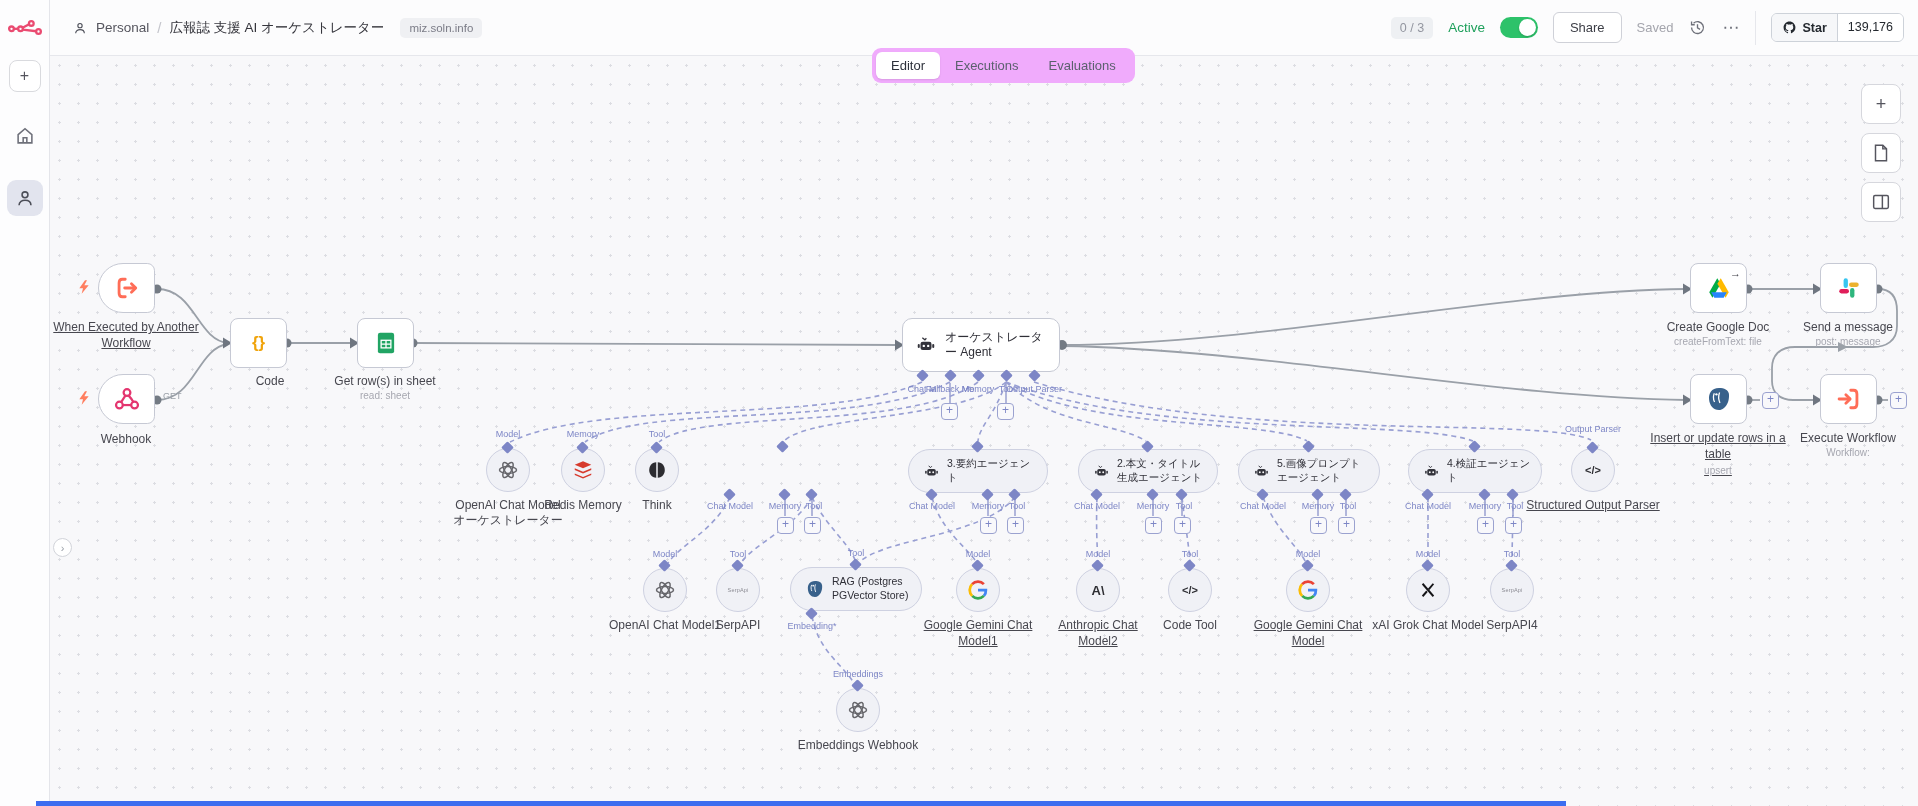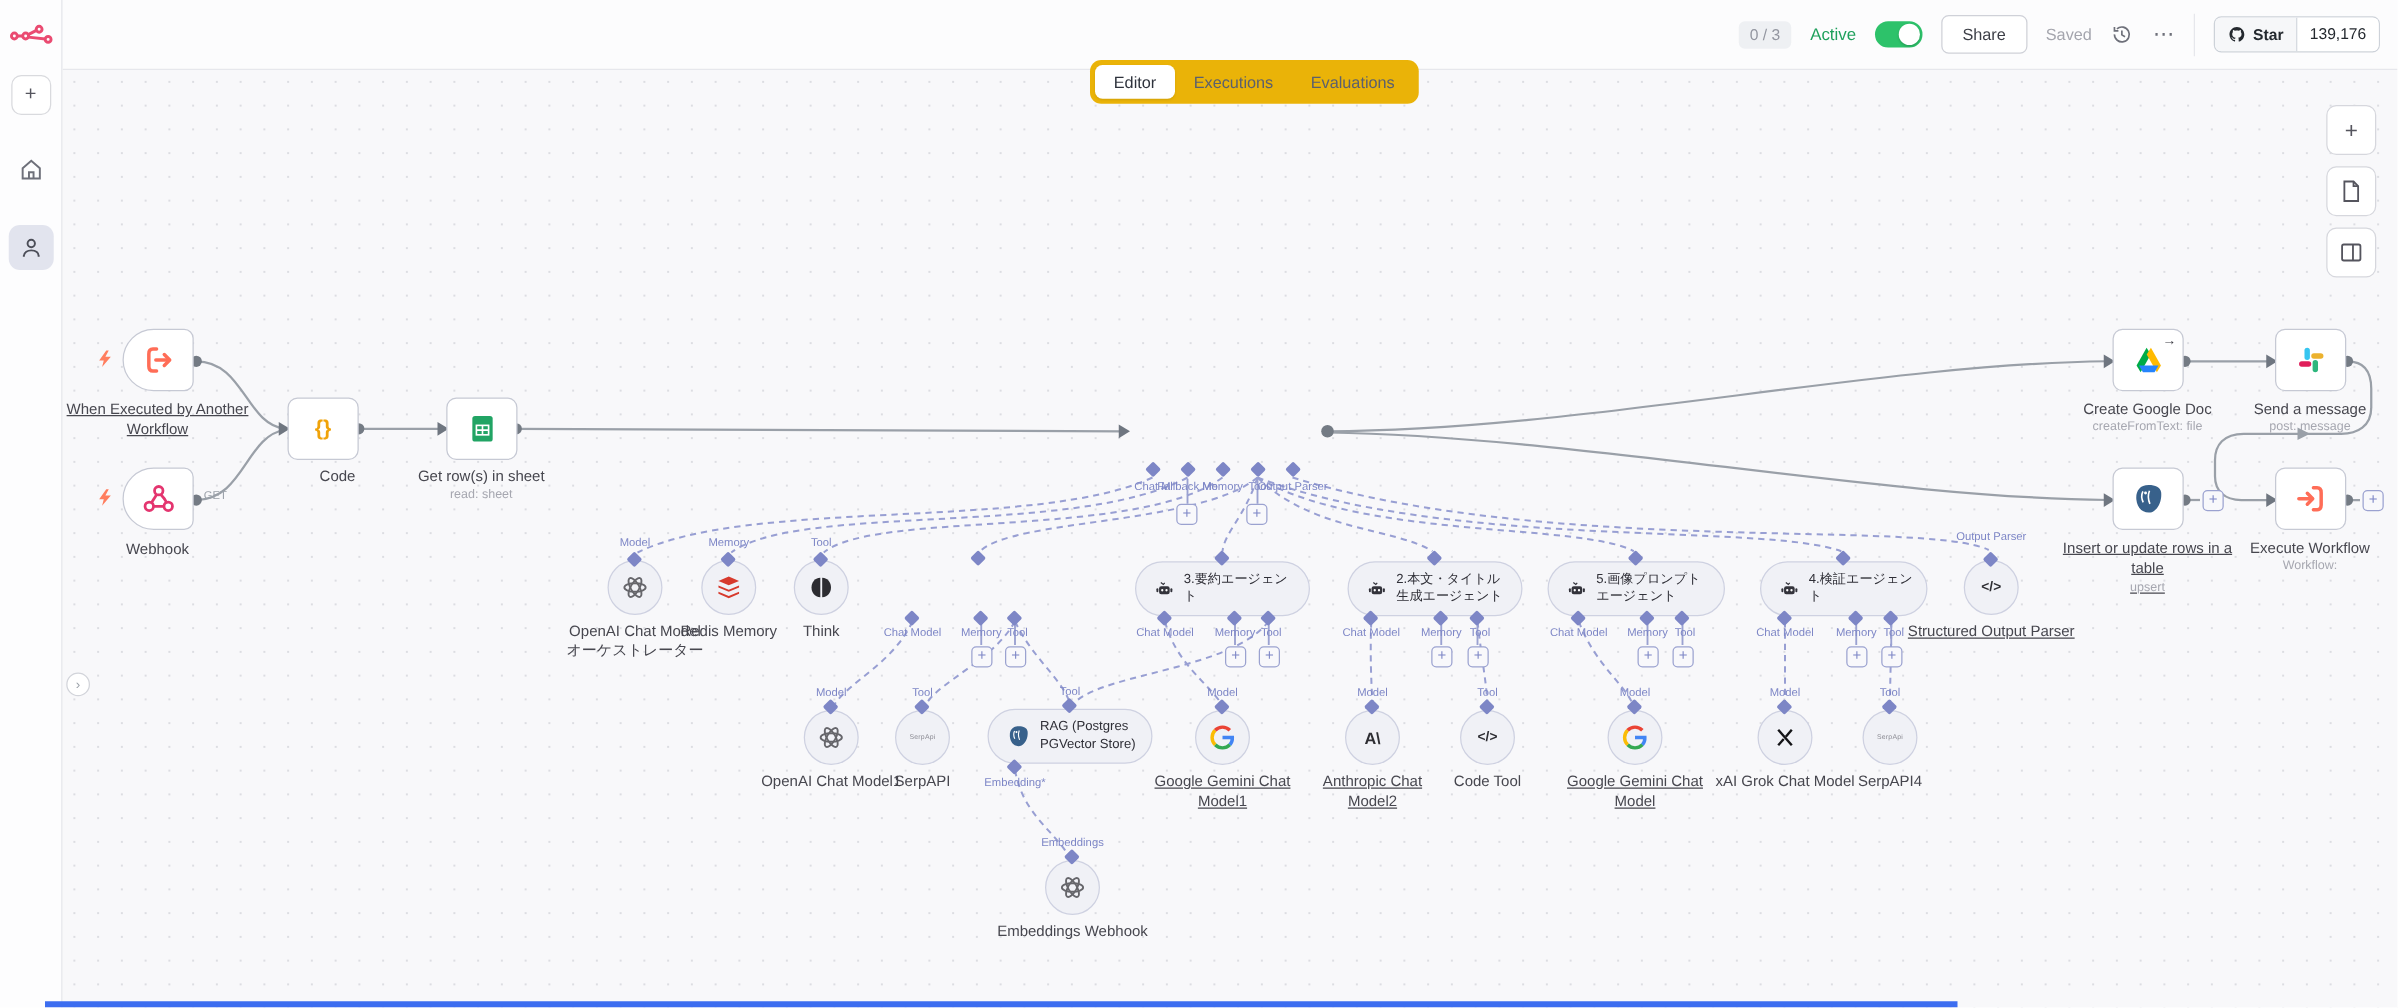--- a/index.html
+++ b/index.html
@@ -27,21 +27,21 @@
   .share-btn { border:1px solid #cfd1d8; border-radius:6px; background:#fff; font-size:13px; color:#3c3e46; padding:7px 16px; cursor:pointer; }
   .saved { color:#a4a5ad; font-size:13px; }
   .hicon { color:#6e707a; cursor:pointer; display:flex; }
   .more { font-size:17px; color:#6e707a; cursor:pointer; letter-spacing:1px; }
   .hdivider { width:1px; height:34px; background:#e6e7ec; }
   .star-wrap { display:flex; border:1px solid #cdd2d9; border-radius:6px; overflow:hidden; font-size:12.5px; cursor:pointer; }
   .star-left { display:flex; align-items:center; gap:5px; background:#f6f7f9; padding:6px 10px; color:#24292f; font-weight:600; border-right:1px solid #cdd2d9; }
   .star-count { background:#fff; padding:6px 10px; color:#24292f; }
 
   
-  .tabs { position:absolute; left:872px; top:48px; background:#eab308; border-radius:9px; padding:4px; display:flex; z-index:35; }
+  .tabs { position:absolute; left:872px; top:48px; background:#f0abfc; border-radius:9px; padding:4px; display:flex; z-index:35; }
   .tab { font-size:13px; color:#5b606e; padding:6px 15px; border-radius:6px; cursor:pointer; white-space:nowrap; }
   .tab.active { background:#fff; color:#2e323c; font-weight:500; box-shadow:0 1px 2px rgba(0,0,0,.1); }
 
   
   .canvas { position:absolute; left:50px; top:56px; width:1868px; height:750px; background-color:#f8f8fa; background-image:radial-gradient(#dcdde2 1px, transparent 1.2px); background-size:19px 19px; z-index:1; }
   .wires { position:absolute; left:0; top:0; z-index:1; }
   .wire { fill:none; stroke:#9aa0a8; stroke-width:1.8; }
   .dwire { fill:none; stroke:#989fd3; stroke-width:1.6; stroke-dasharray:5 4; }
   .pwire { fill:none; stroke:#9aa1d1; stroke-width:1.5; }
 
@@ -316,20 +316,26 @@
   <div class="bnode" style="left:357px;top:318px">
       <svg width="26" height="26">
         <use href="#sym-sheets"></use>
       </svg>
     </div>
   <div class="nlabel" style="left:385px;top:374px">
       <div>Get row(s) in sheet</div>
       <div class="sub">read: sheet</div>
     </div>
 
+  <div class="agent-node" style="left:902px;top:318px">
+    <svg width="22" height="22" style="flex:none">
+        <use href="#sym-robot"></use>
+      </svg>
+    <span style="width:112px">オーケストレーター Agent</span>
+  </div>
   <div class="diamond" style="left:918px;top:371px"></div>
   <div class="diamond" style="left:946px;top:371px"></div>
   <div class="diamond" style="left:974px;top:371px"></div>
   <div class="diamond" style="left:1002px;top:371px"></div>
   <div class="diamond" style="left:1030px;top:371px"></div>
   <div class="plabel" style="left:922px;top:384px">Chat M</div>
   <div class="plabel" style="left:950px;top:384px">Fallback Mo</div>
   <div class="plabel" style="left:978px;top:384px">Memory</div>
   <div class="plabel" style="left:1006px;top:384px">Too</div>
   <div class="plabel" style="left:1034px;top:384px">Output Parser</div>
@@ -604,20 +610,29 @@
         </svg>
       </div>
     <div class="sb-item active">
         <svg width="22" height="22">
           <use href="#sym-person"></use>
         </svg>
       </div>
   </aside>
 
   <header class="header">
+    <div class="crumb">
+      <svg width="16" height="16">
+          <use href="#sym-person"></use>
+        </svg>
+      <span>Personal</span>
+      <span class="slash">/</span>
+      <span class="title">広報誌 支援 AI オーケストレーター</span>
+      <span class="badge">miz.soln.info</span>
+    </div>
     <div class="hright">
       <span class="counter">0 / 3</span>
       <span class="active-lb">Active</span>
       <div class="toggle">
           <div class="knob"></div>
         </div>
       <button class="share-btn">Share</button>
       <span class="saved">Saved</span>
       <span class="hicon">
           <svg width="19" height="19">

